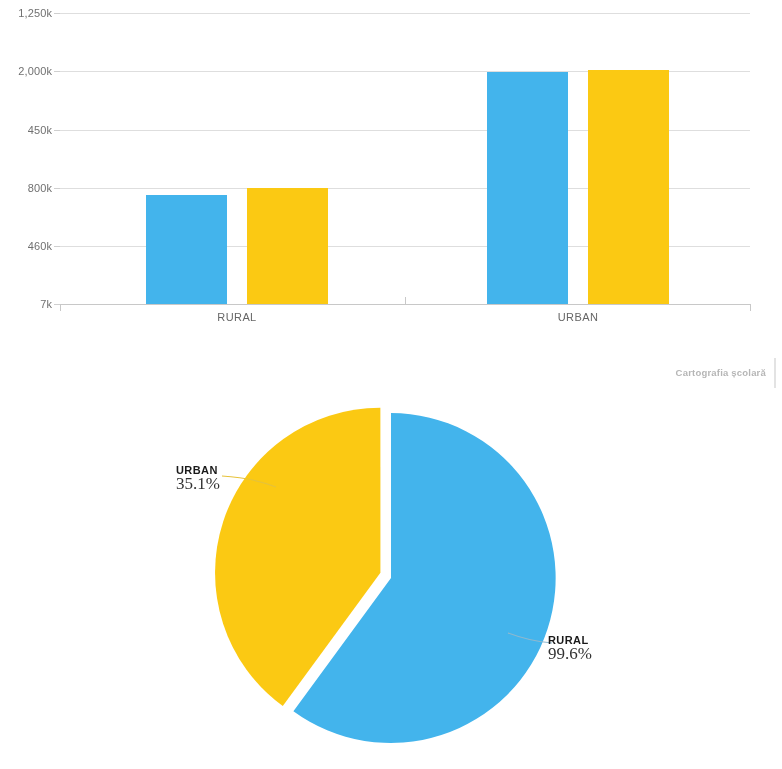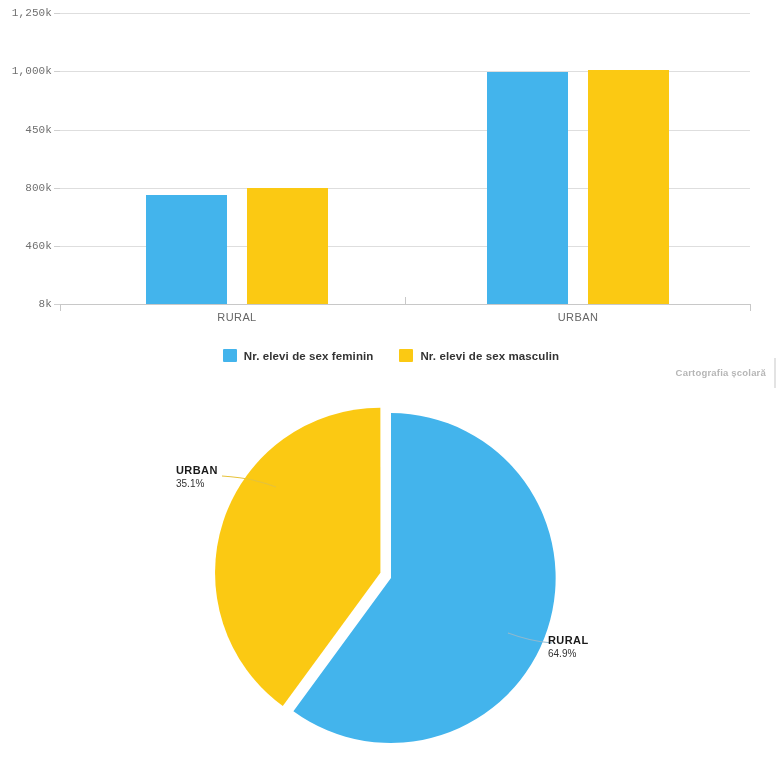--- a/index.html
+++ b/index.html
@@ -19,21 +19,20 @@
 
   .gridlines { position: absolute; left: 0; top: 0; width: 782px; height: 320px; }
   .gridline {
     position: absolute; left: 60px; width: 690px; height: 1px;
     background: #dedede;
   }
   .ytick-label {
     position: absolute; right: 0; width: 46px; text-align: right;
     font-size: 11px; color: #707070; letter-spacing: .1px;
     line-height: 11px;
-    font-family: Liberation Mono, monospace;
   }
   .ytick-wrap { position: absolute; left: 0; width: 52px; }
   .tick-dash {
     position: absolute; left: 54px; width: 6px; height: 1px; background: #cfcfcf;
   }
 
   .axis-line {
     position: absolute; left: 60px; top: 304px; width: 690px; height: 1px;
     background: #c8c8c8;
   }
@@ -78,21 +77,21 @@
   
   #pie-panel { position: absolute; left: 0; top: 390px; width: 782px; height: 379px; }
   #pie-svg { position: absolute; left: 0; top: 0; }
 
   .pie-label-group { position: absolute; }
   .pie-label-name {
     font-size: 11px; font-weight: bold; color: #1a1a1a; letter-spacing: .4px;
     line-height: 14px; white-space: nowrap;
   }
   .pie-label-pct {
-    font-size: 10px; color: #333333; line-height: 14px; white-space: nowrap;
+    font-size: 17px; color: #333333; line-height: 14px; white-space: nowrap; font-family: Liberation Serif, serif;
   }
 </style>
 </head>
 <body>
 
 <div id="page">
 
   <div id="bar-panel">
 
     <div class="gridlines">
@@ -105,54 +104,44 @@
       <div class="tick-dash" style="top:13px"></div>
       <div class="tick-dash" style="top:71px"></div>
       <div class="tick-dash" style="top:130px"></div>
       <div class="tick-dash" style="top:188px"></div>
       <div class="tick-dash" style="top:246px"></div>
       <div class="tick-dash" style="top:304px"></div>
     </div>
 
     <div class="ytick-wrap">
       <div class="ytick-label" style="top:8px">1,250k</div>
-      <div class="ytick-label" style="top:66px">1,000k</div>
+      <div class="ytick-label" style="top:66px">2,000k</div>
       <div class="ytick-label" style="top:125px">450k</div>
       <div class="ytick-label" style="top:183px">800k</div>
       <div class="ytick-label" style="top:241px">460k</div>
-      <div class="ytick-label" style="top:299px">8k</div>
+      <div class="ytick-label" style="top:299px">7k</div>
     </div>
 
     <div class="bars-layer">
 
       <div class="bar" style="left:146px; width:81px; height:109px; background:#43b4ec;"></div>
       <div class="bar" style="left:247px; width:81px; height:116px; background:#fbc913;"></div>
 
       <div class="bar" style="left:487px; width:81px; height:232px; background:#43b4ec;"></div>
       <div class="bar" style="left:588px; width:81px; height:234px; background:#fbc913;"></div>
     </div>
 
     <div class="axis-line"></div>
     <div class="axis-endtick" style="left:60px"></div>
     <div class="axis-endtick" style="left:750px"></div>
     <div class="cat-divider" style="left:405px"></div>
 
     <div class="cat-label" style="left:177px; width:120px">RURAL</div>
     <div class="cat-label" style="left:518px; width:120px">URBAN</div>
 
-    <div class="legend">
-      <div class="legend-item">
-        <span class="legend-swatch" style="background:#43b4ec"></span>
-        <span class="legend-text">Nr. elevi de sex feminin</span>
-      </div>
-      <div class="legend-item">
-        <span class="legend-swatch" style="background:#fbc913"></span>
-        <span class="legend-text">Nr. elevi de sex masculin</span>
-      </div>
-    </div>
 
     <div class="credit" id="credit-bar">Cartografia școlară</div>
     <div class="v-scroll-hint"></div>
   </div>
 
   <div id="pie-panel">
 
     <svg id="pie-svg" width="782" height="379" viewBox="0 0 782 379" aria-hidden="true">
 
       <path fill="#43b4ec" d="M 391 188 L 391 23 A 165 165 0 1 1 293.4 321.3 Z"></path>
@@ -166,18 +155,18 @@
       <path fill="none" stroke="#8fb8ce" stroke-width="1.1" d="M 508 243 C 524 249, 538 252, 552 253"></path>
     </svg>
 
     <div class="pie-label-group" style="left:176px; top:73px; text-align:left">
       <div class="pie-label-name">URBAN</div>
       <div class="pie-label-pct">35.1%</div>
     </div>
 
     <div class="pie-label-group" style="left:548px; top:243px; text-align:left">
       <div class="pie-label-name">RURAL</div>
-      <div class="pie-label-pct">64.9%</div>
+      <div class="pie-label-pct">99.6%</div>
     </div>
 
   </div>
 
 </div>
 
 </body></html>

